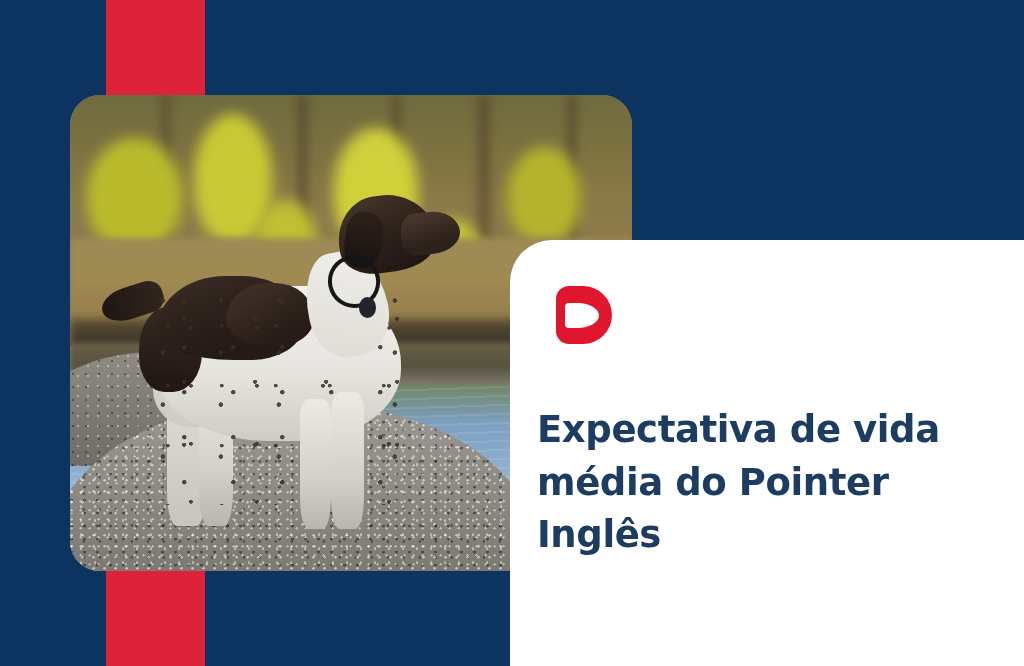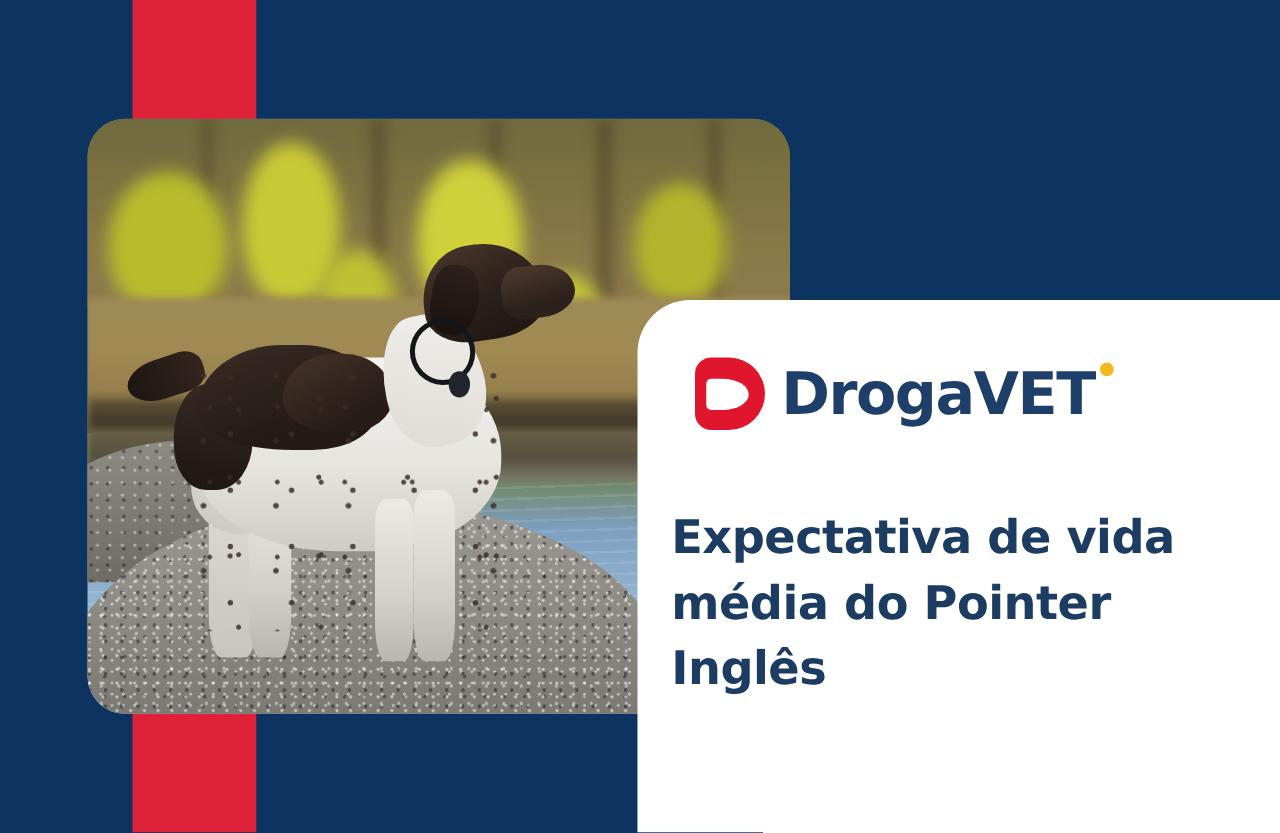--- a/index.html
+++ b/index.html
@@ -312,16 +312,15 @@
       <div class="dog-part collar-tag"></div>
     </div>
 
   </div>
 </div>
 
 <div class="white-card"></div>
 
 <div class="logo">
   <div class="logo-mark"></div>
-  <div class="logo-text">DrogaVET<span class="logo-dot"></span></div>
 </div>
 
 <div class="headline">Expectativa de vida média do Pointer Inglês</div>
 
 </body></html>

